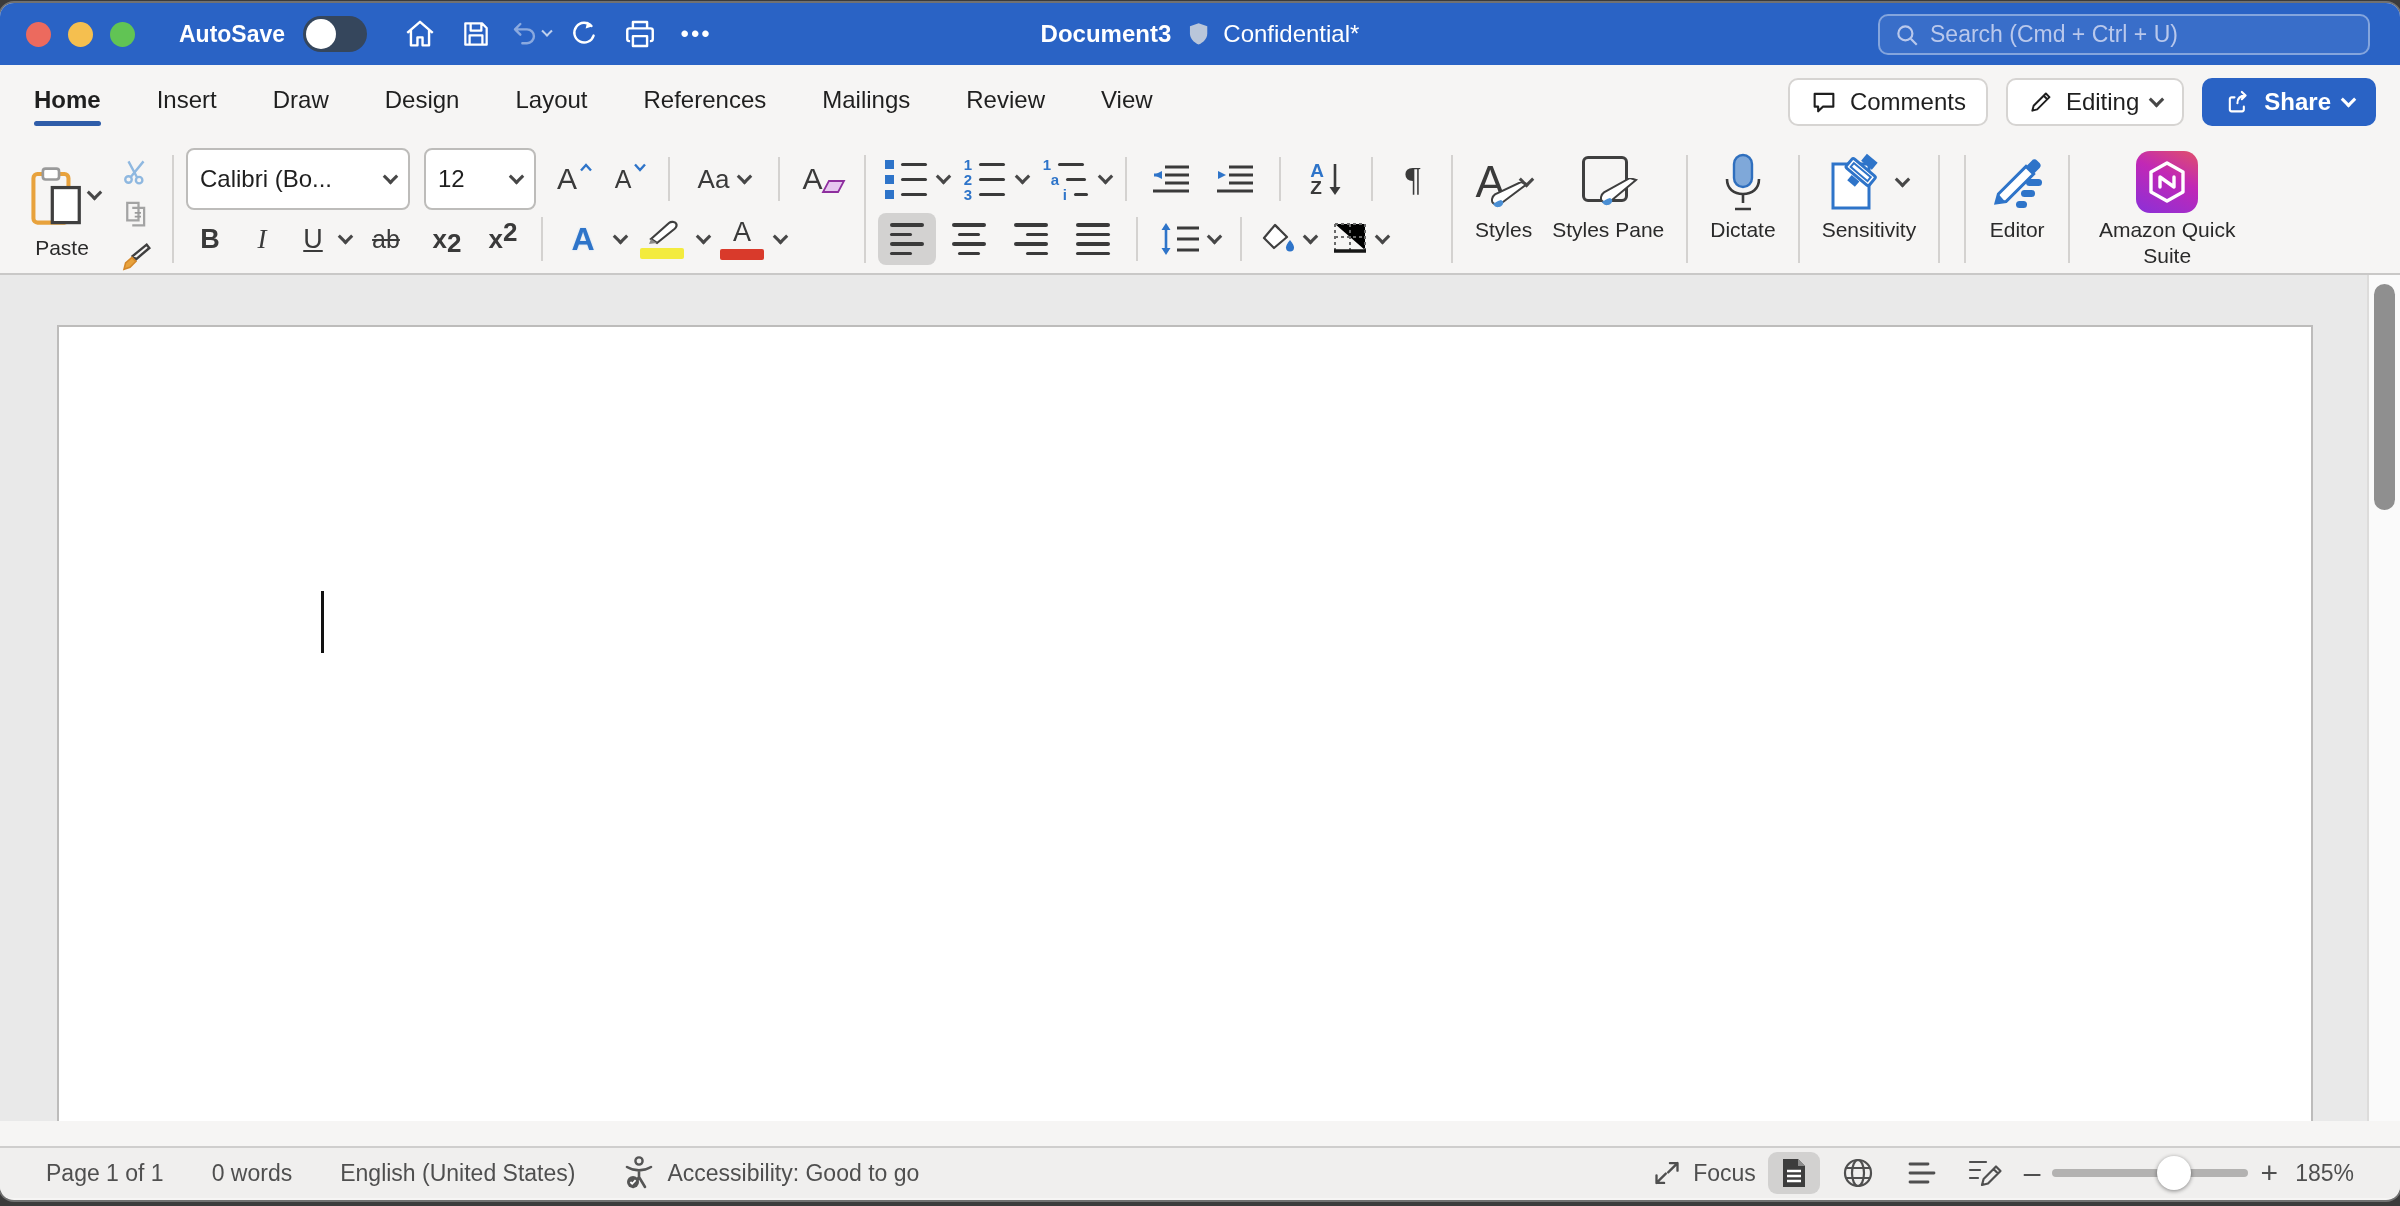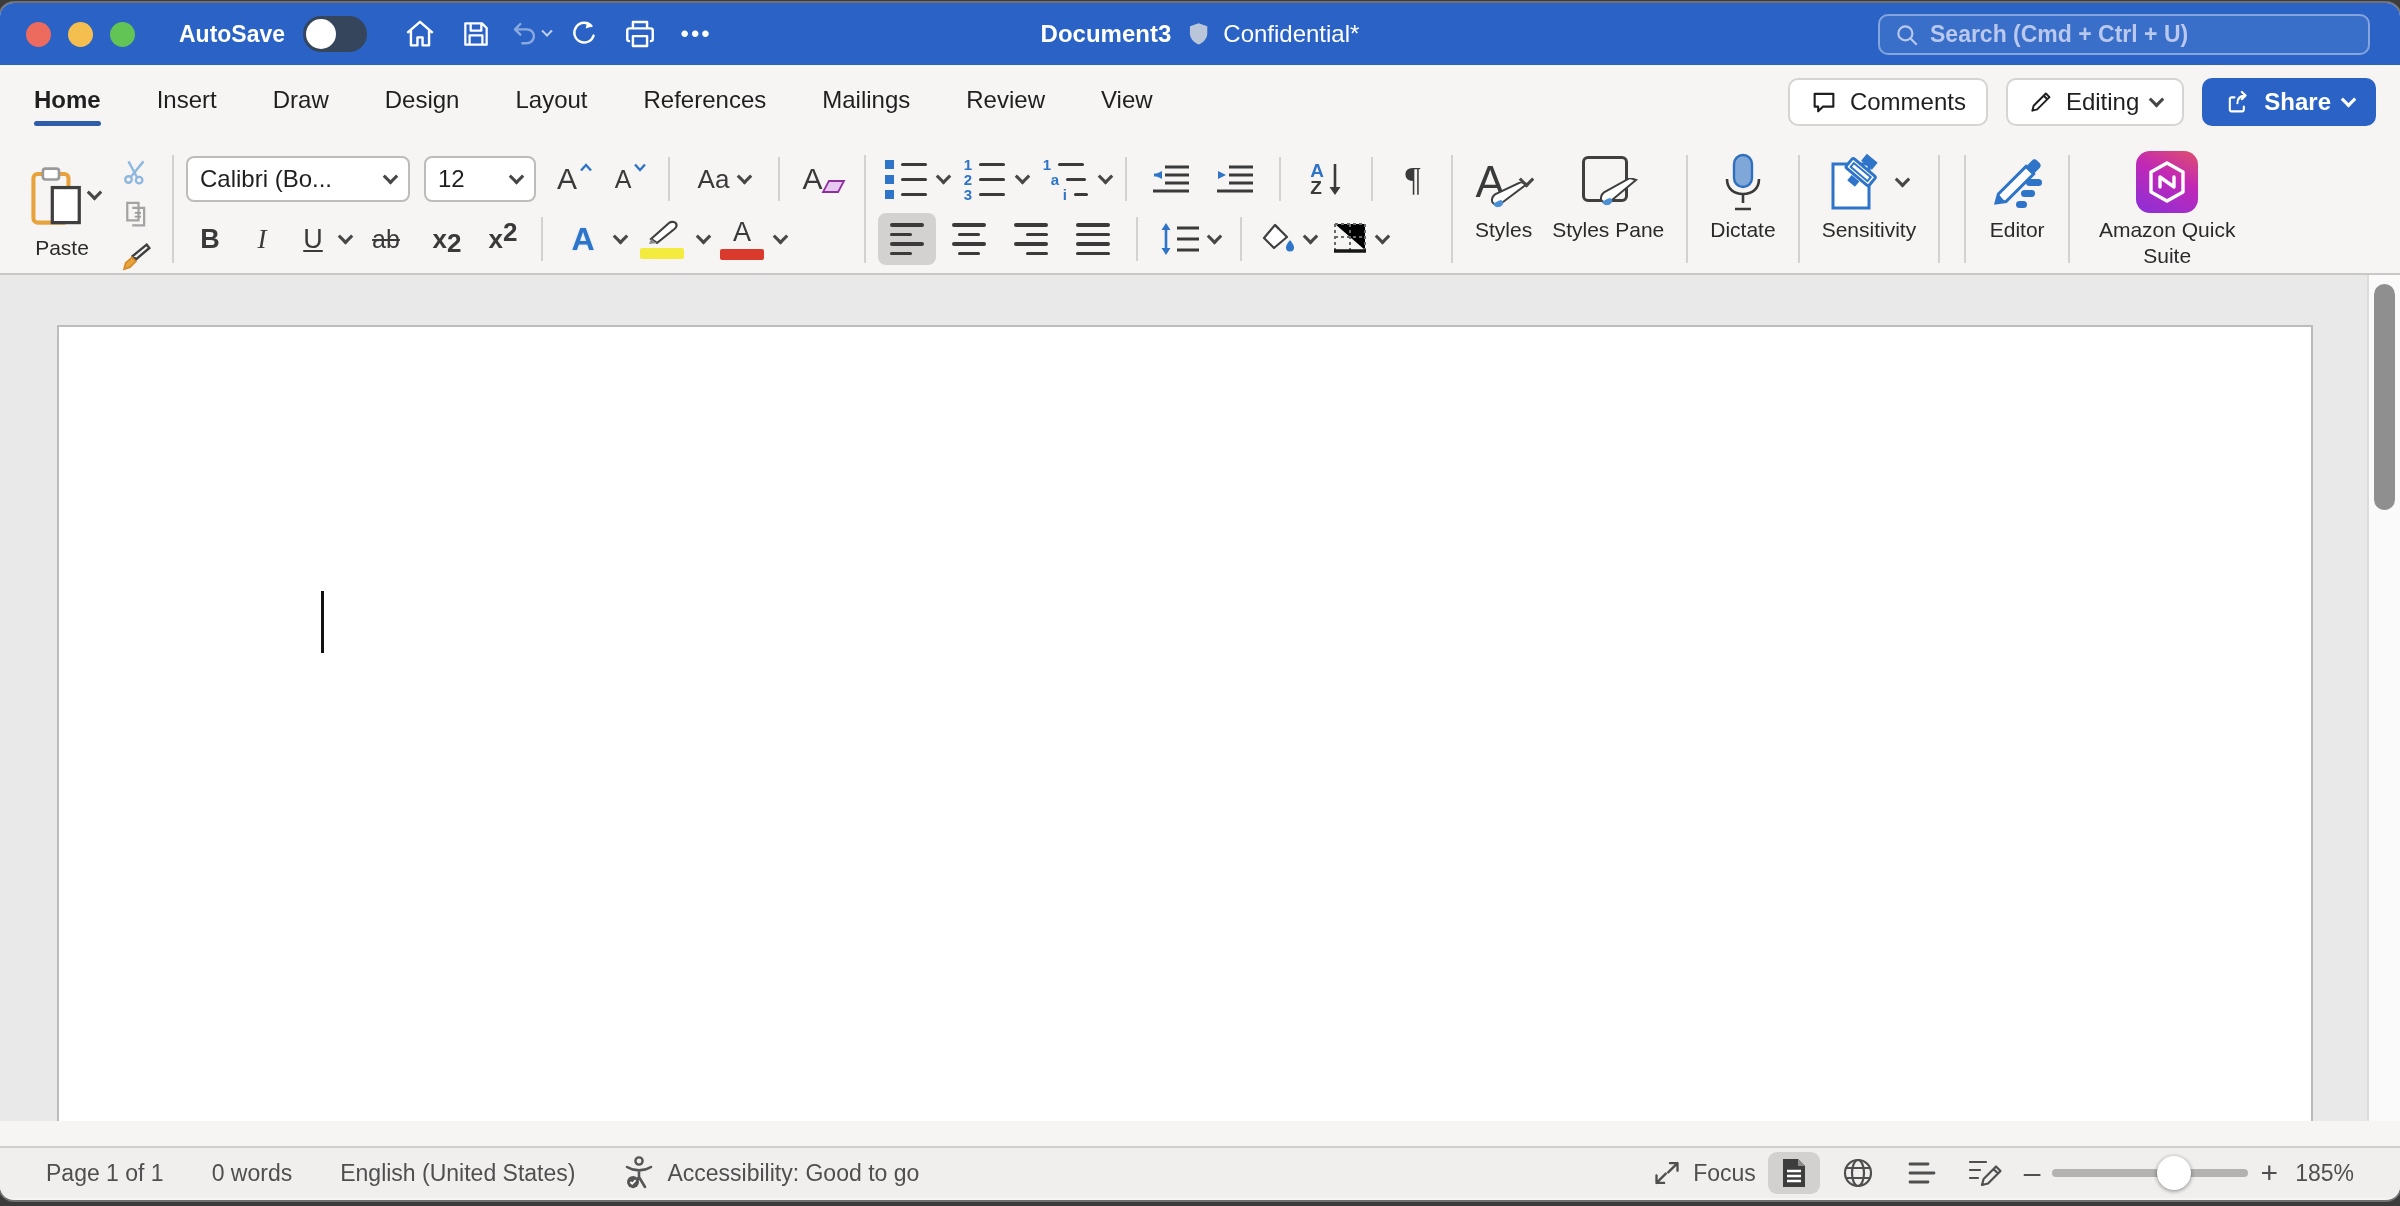--- a/index.html
+++ b/index.html
@@ -15,21 +15,21 @@
   .toggle { width:64px; height:36px; border-radius:18px; background:#35465c; position:relative; margin-right:30px; cursor:pointer; }
   .toggle .knob { position:absolute; left:3px; top:3px; width:30px; height:30px; border-radius:50%; background:#fff; }
   .tb-icons { display:flex; align-items:center; gap:10px; }
   .tb-btn { width:46px; height:44px; display:flex; align-items:center; justify-content:center; border-radius:8px; cursor:pointer; }
   .tb-btn svg { display:block; }
   .undo-wrap { display:flex; align-items:center; gap:2px; }
   .title-center { position:absolute; left:50%; top:0; height:62px; transform:translateX(-50%); display:flex; align-items:center; gap:14px; white-space:nowrap; }
   .doc-title { font-size:24px; font-weight:600; color:#fff; }
   .confidential { font-size:24px; font-weight:400; color:#fff; display:flex; align-items:center; gap:12px; }
   .searchbox { position:absolute; right:30px; top:11px; width:492px; height:41px; border:2px solid rgba(255,255,255,.38); background:rgba(255,255,255,.07); border-radius:10px; display:flex; align-items:center; padding:0 14px; gap:10px; }
-  .searchbox input { flex:1; background:transparent; border:none; outline:none; font-size:23px; font-weight:700; color:#86efac; font-family:"Liberation Sans",sans-serif; }
+  .searchbox input { flex:1; background:transparent; border:none; outline:none; font-size:23px; font-weight:400; color:#86efac; font-family:"Liberation Sans",sans-serif; }
   .searchbox input::placeholder { color:#b9c8ec; }
 
   
   .tabbar { height:74px; background:#f6f5f4; display:flex; align-items:center; padding:0 34px; position:relative; }
   .tabs { display:flex; gap:56px; align-items:center; }
   .tab { font-size:24px; color:#1f1f1f; cursor:pointer; position:relative; padding:14px 0 18px; }
   .tab.active { font-weight:700; }
   .tab.active::after { content:""; position:absolute; left:0; right:0; bottom:6px; height:5px; border-radius:3px; background:var(--tab_underline,#2f5da9); }
   .tabbar-right { position:absolute; right:24px; top:0; height:74px; display:flex; align-items:center; gap:18px; }
   .pill-btn { display:flex; align-items:center; gap:12px; border:2px solid #d6d4d2; background:#fff; border-radius:10px; height:48px; padding:0 20px; font-size:24px; color:#1f1f1f; cursor:pointer; }
@@ -45,21 +45,21 @@
   .paste-group { display:flex; align-items:center; padding-top:8px; }
   .paste-btn { width:96px; display:flex; flex-direction:column; align-items:center; cursor:pointer; }
   .paste-label { font-size:21px; color:#2a2a2a; margin-top:8px; }
   .clip-col { display:flex; flex-direction:column; gap:6px; margin-left:2px; padding-top:2px; }
   .clip-col .rbtn { width:48px; height:36px; }
 
   .grp { display:flex; flex-direction:column; padding-top:8px; }
   .row1 { display:flex; align-items:center; height:52px; gap:4px; }
   .row2 { display:flex; align-items:center; height:56px; margin-top:6px; gap:4px; }
 
-  .combo { border:2px solid #bdbcba; background:#fff; border-radius:8px; height:46px; display:flex; align-items:center; padding:0 12px; gap:10px; cursor:pointer; }
+  .combo { border:2px solid #bdbcba; background:#fff; border-radius:8px; height:62px; display:flex; align-items:center; padding:0 12px; gap:10px; cursor:pointer; }
   .combo .val { font-size:24px; color:#1f1f1f; }
   .fontname { width:224px; } .fontname .val { flex:1; }
   .fontsize { width:112px; margin-left:10px; } .fontsize .val { flex:1; }
 
   .fmt { font-size:27px; color:#3a3a3a; }
   .b { font-weight:800; } .i { font-style:italic; font-family:"Liberation Serif",serif; }
   .u { text-decoration:underline; } .st { text-decoration:line-through; }
   .subsup { font-size:26px; font-weight:700; color:#3a3a3a; position:relative; }
   .bigA { font-size:30px; color:#3a3a3a; position:relative; line-height:1; }
   .caret { position:absolute; top:-8px; right:-14px; }

